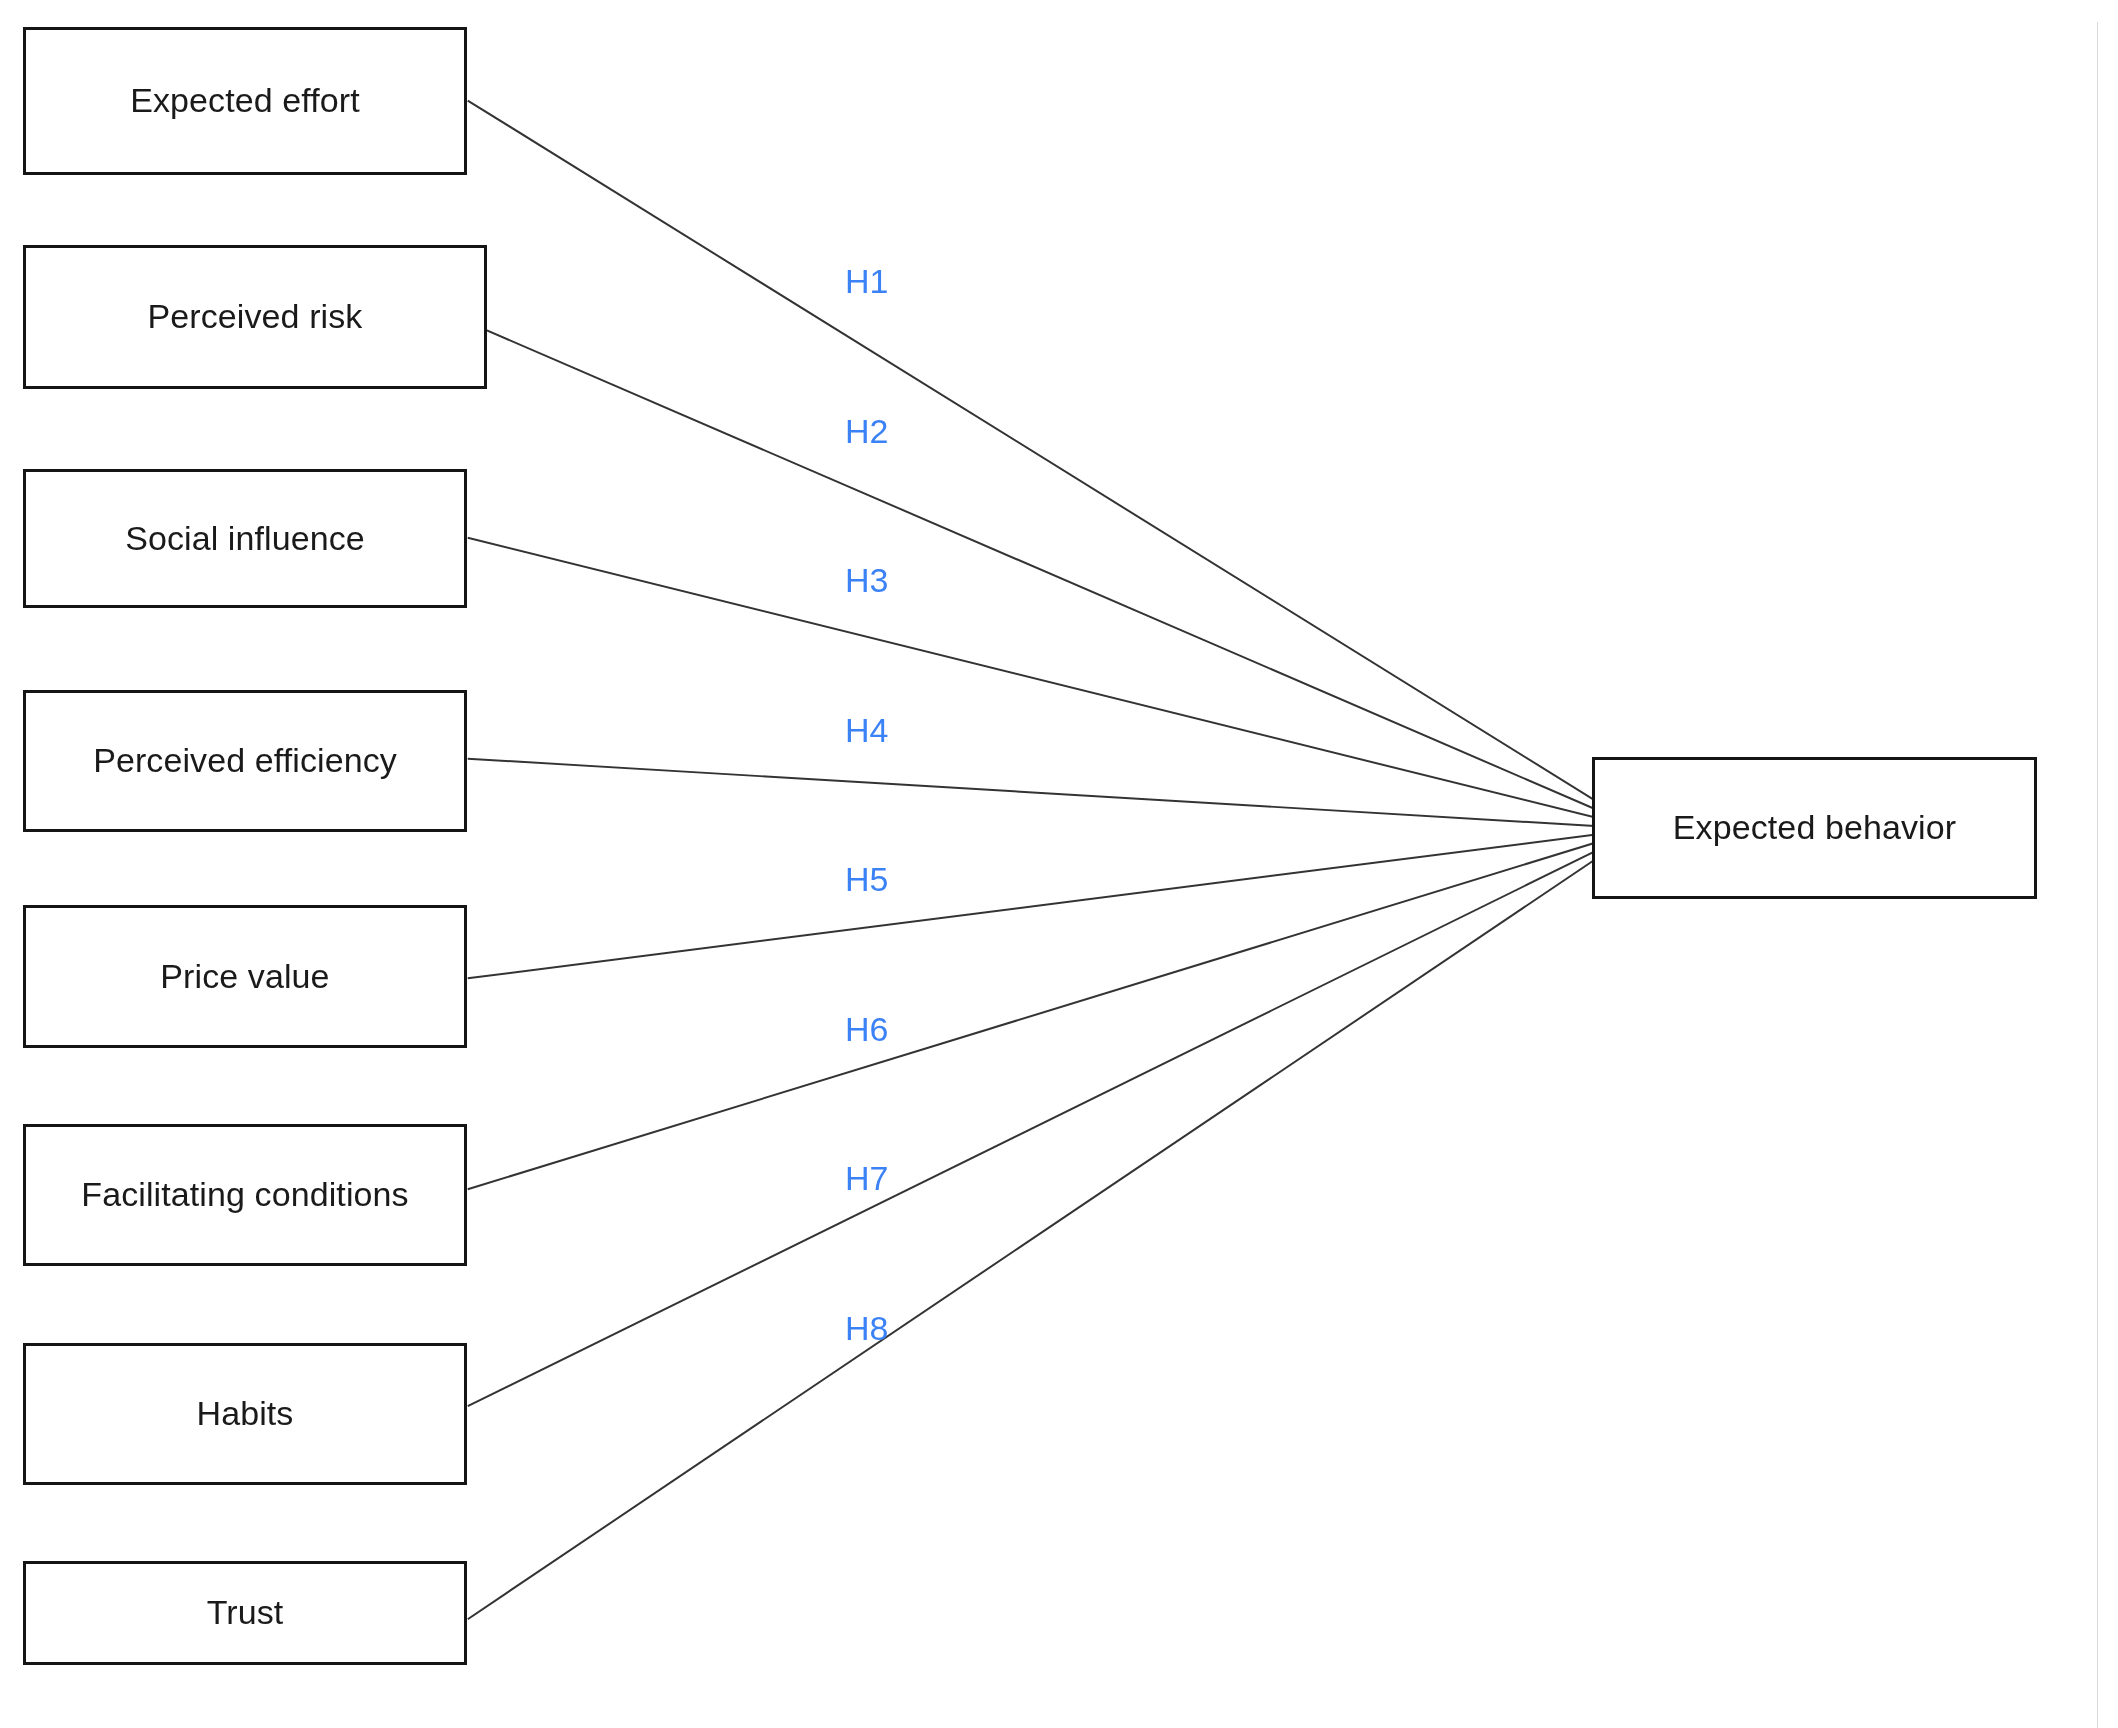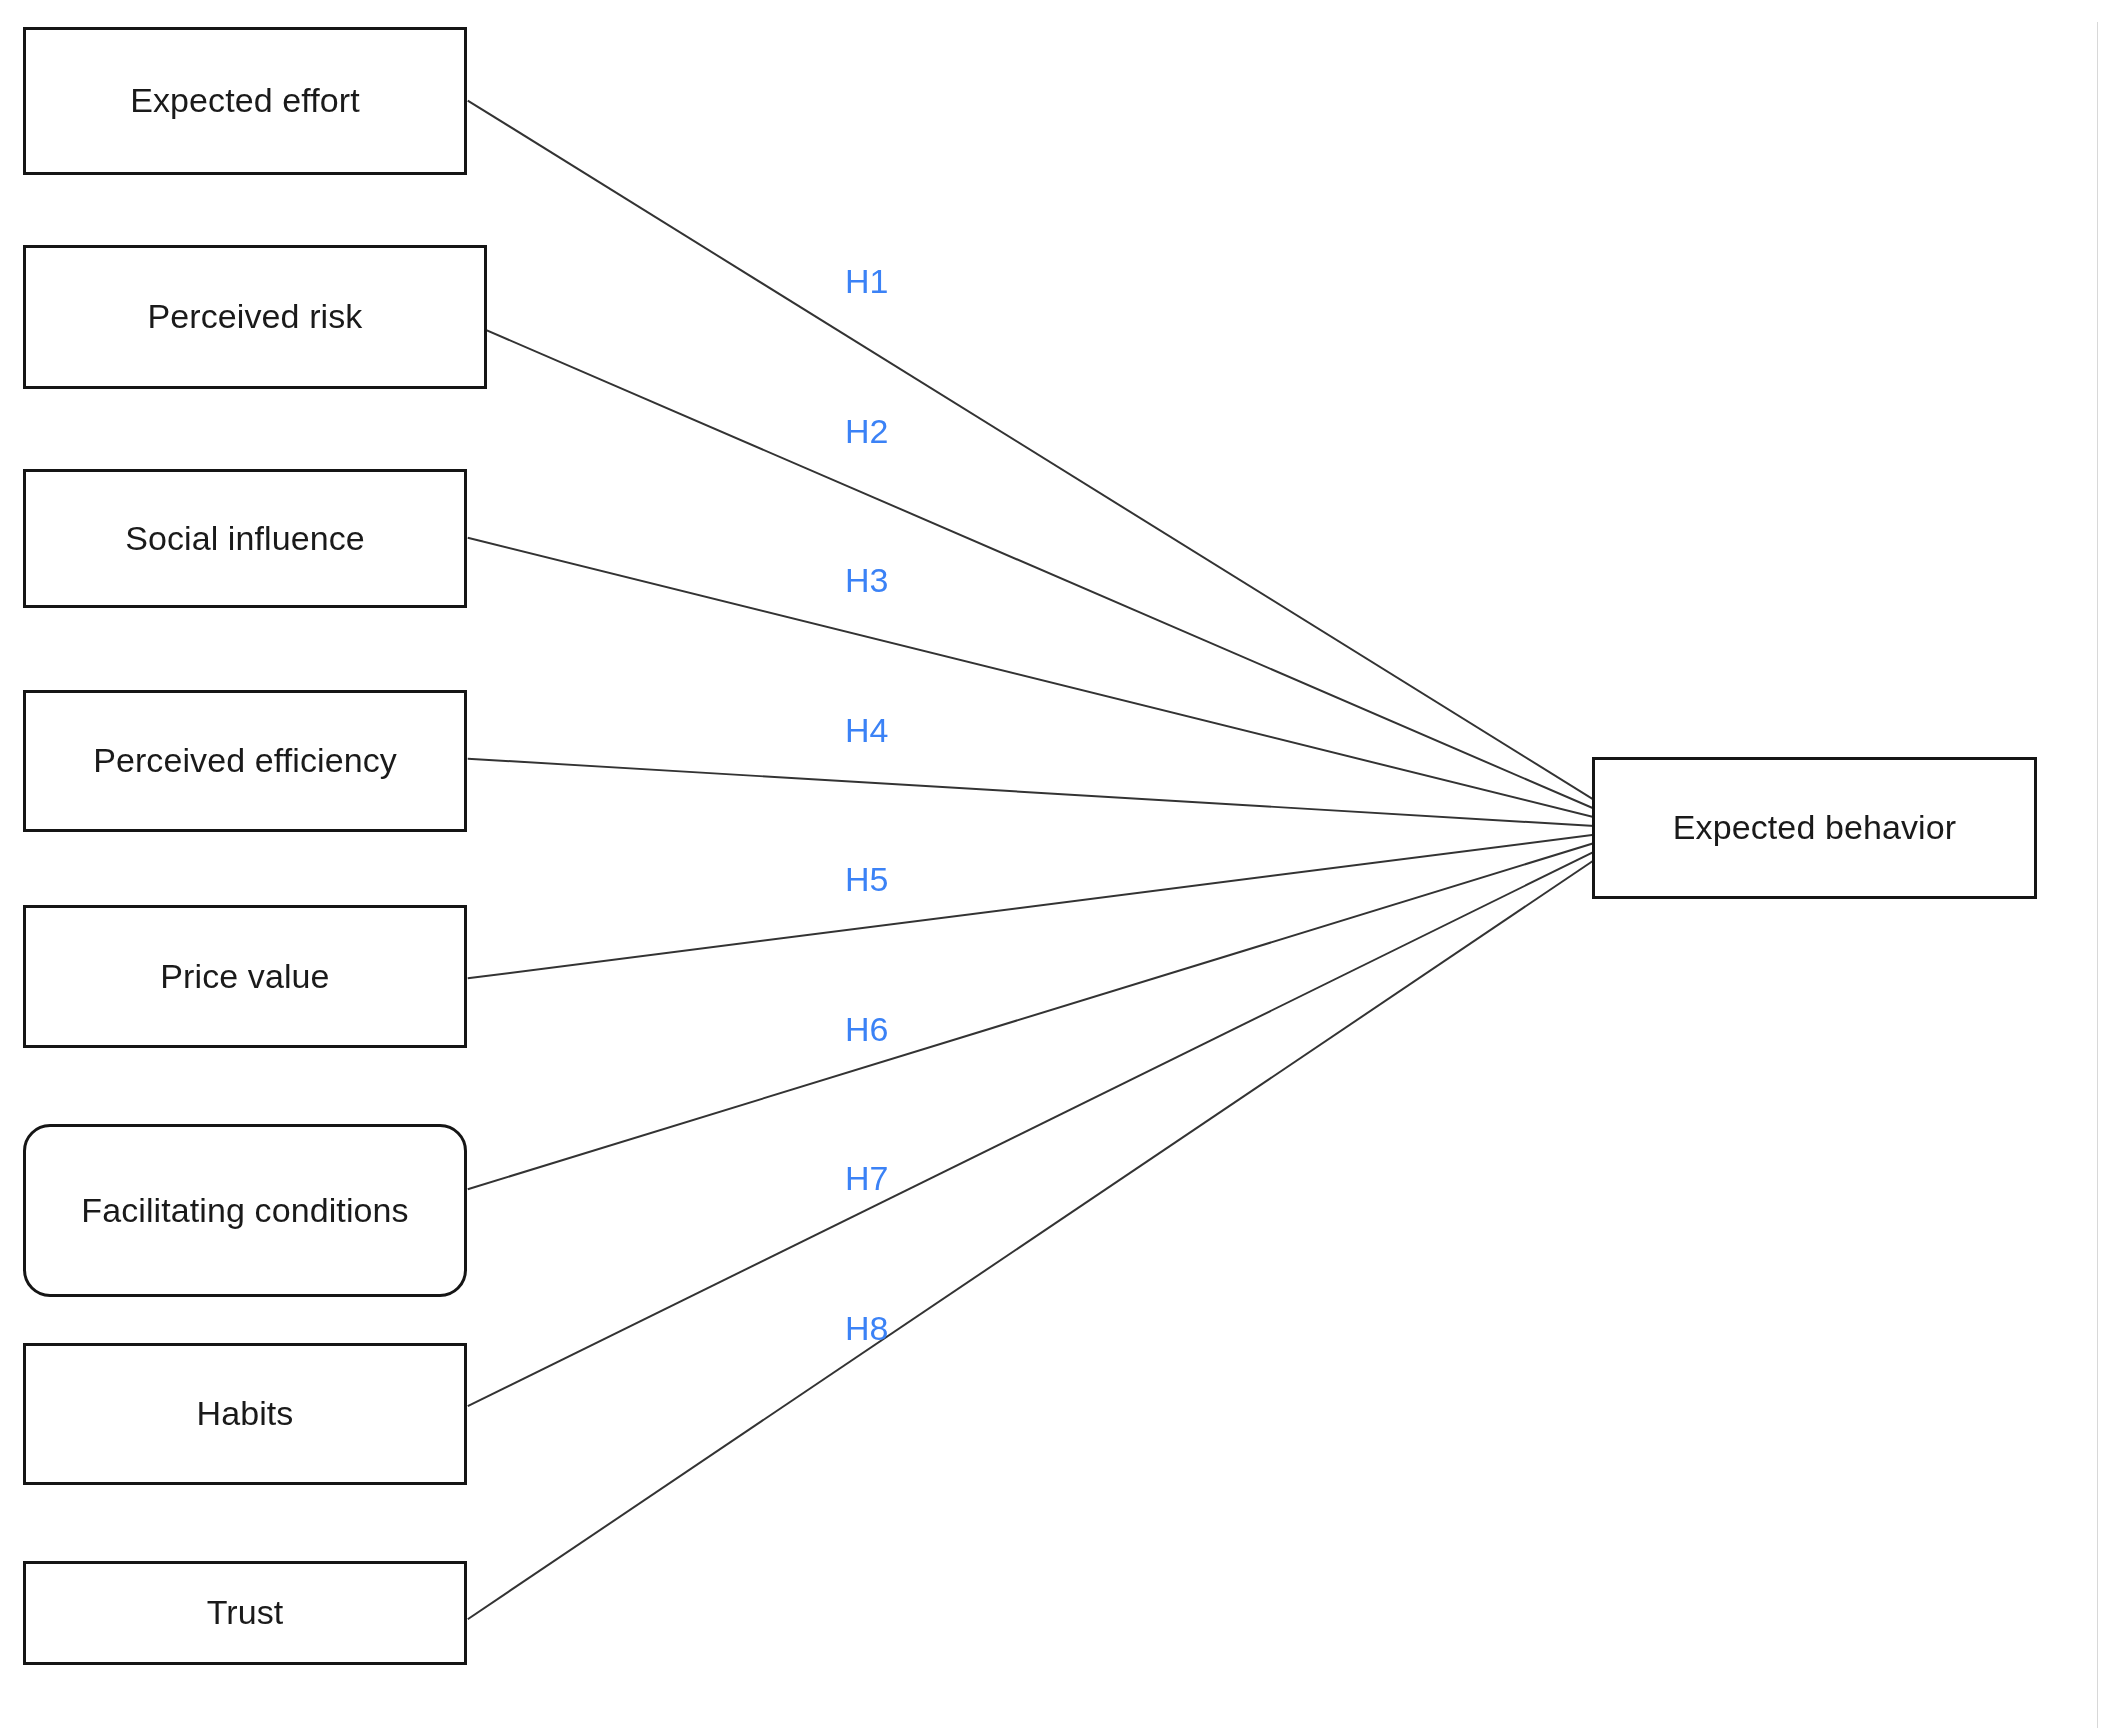--- a/index.html
+++ b/index.html
@@ -82,21 +82,21 @@
   </div>
   <div class="node-box" id="node-2" style="left: 23px; top: 462px; width: 444px; height: 139px; border-color: rgb(21, 21, 21); margin-top: 7px;">
     <span class="node-label">Social influence</span>
   </div>
   <div class="node-box" id="node-3" style="left: 23px; top: 690px; width: 444px; height: 142px; border-color: rgb(21, 21, 21);">
     <span class="node-label">Perceived efficiency</span>
   </div>
   <div class="node-box" id="node-4" style="left: 23px; top: 905px; width: 444px; height: 143px; border-color: rgb(21, 21, 21);">
     <span class="node-label">Price value</span>
   </div>
-  <div class="node-box" id="node-5" style="left: 23px; top: 1124px; width: 444px; height: 173px; border-color: rgb(21, 21, 21); border-radius: 27px;">
+  <div class="node-box" id="node-5" style="left: 23px; top: 1124px; width: 444px; height: 142px; border-color: rgb(21, 21, 21);">
     <span class="node-label">Facilitating conditions</span>
   </div>
   <div class="node-box" id="node-6" style="left: 23px; top: 1343px; width: 444px; height: 142px; border-color: rgb(21, 21, 21);">
     <span class="node-label">Habits</span>
   </div>
   <div class="node-box" id="node-7" style="left: 23px; top: 1561px; width: 444px; height: 104px; border-color: rgb(21, 21, 21);">
     <span class="node-label">Trust</span>
   </div>
 
   <div class="node-box" id="node-target" style="left: 1592px; top: 757px; width: 445px; height: 142px; border-color: rgb(21, 21, 21);">

